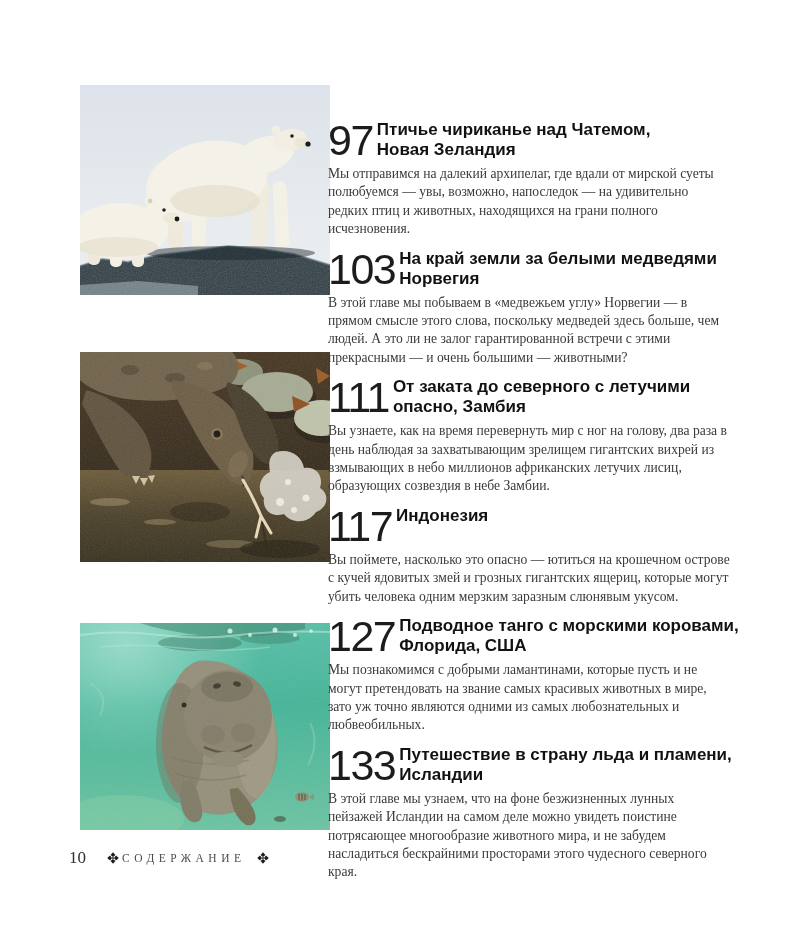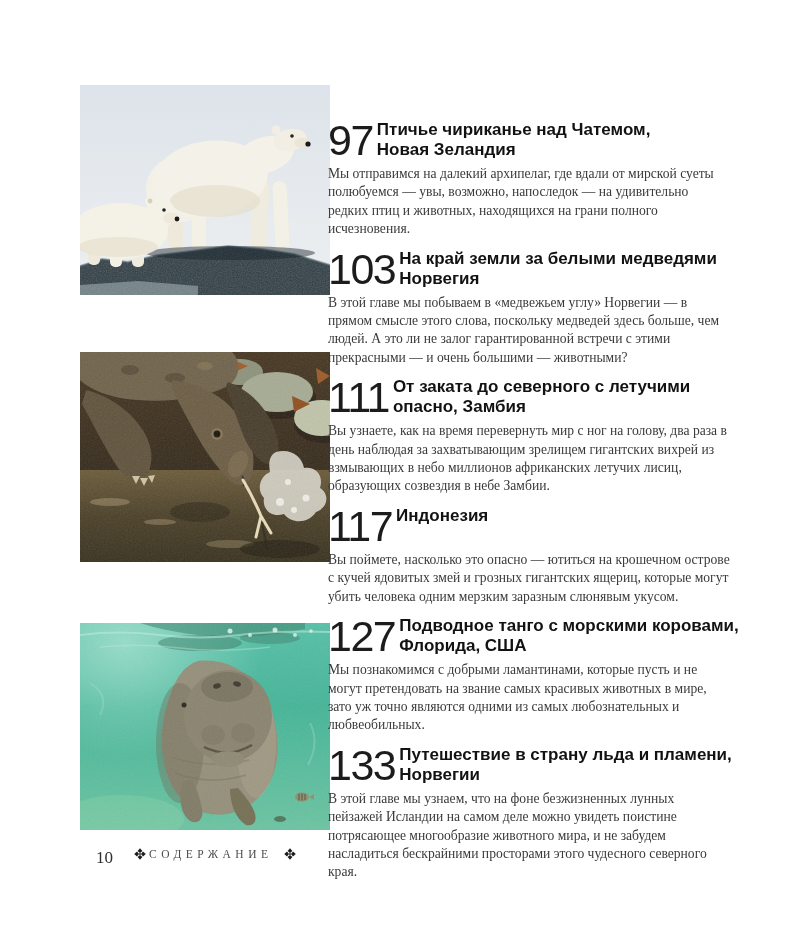--- a/index.html
+++ b/index.html
@@ -18,21 +18,21 @@
   .entry{margin:0 0 8px 0;}
   .ehead{display:flex;align-items:flex-start;}
   .num{font-family:"Liberation Sans",sans-serif;font-weight:400;font-size:43px;
        line-height:44px;letter-spacing:-1.5px;color:#1c1c1c;flex:0 0 auto;}
   .etitle{margin:0 0 0 4px;padding-top:2px;font-family:"Liberation Sans",sans-serif;
           font-weight:bold;font-size:17px;line-height:20px;color:#121212;}
   .etitle .tl{display:block;white-space:nowrap;}
   .edesc{margin:3px 0 0 0;width:402px;font-size:13.6px;line-height:18.4px;color:#3a3a3a;}
 
   
-  .footer{position:absolute;left:96px;top:848px;display:flex;}
+  .footer{position:absolute;left:69px;top:848px;display:flex;align-items:center;}
   .folio{font-size:17px;color:#2e2e2e;}
   .orn{width:12px;height:12px;display:block;}
   .orn1{margin-left:21px;}
   .section{margin-left:3px;font-size:11.5px;letter-spacing:4.5px;color:#4c4c4c;}
   .orn2{margin-left:11px;}
 </style>
 </head>
 <body>
 
 <div class="page">
@@ -280,21 +280,21 @@
           </h2>
       </header>
       <p class="edesc">Мы познакомимся с добрыми ламантинами, которые пусть и не могут претендовать на звание самых красивых животных в мире, зато уж точно являются одними из самых любознательных и любвеобильных.</p>
     </article>
 
     <article class="entry">
       <header class="ehead">
         <span class="num">133</span>
         <h2 class="etitle">
             <span class="tl">Путешествие в страну льда и пламени,</span>
-            <span class="tl">Норвегии</span>
+            <span class="tl">Исландии</span>
           </h2>
       </header>
       <p class="edesc">В этой главе мы узнаем, что на фоне безжизненных лунных пейзажей Исландии на самом деле можно увидеть поистине потрясающее многообразие животного мира, и не забудем насладиться бескрайними просторами этого чудесного северного края.</p>
     </article>
 
   </section>
 
   <footer class="footer">
     <span class="folio">10</span>
     <svg class="orn orn1" viewBox="0 0 12 12">

